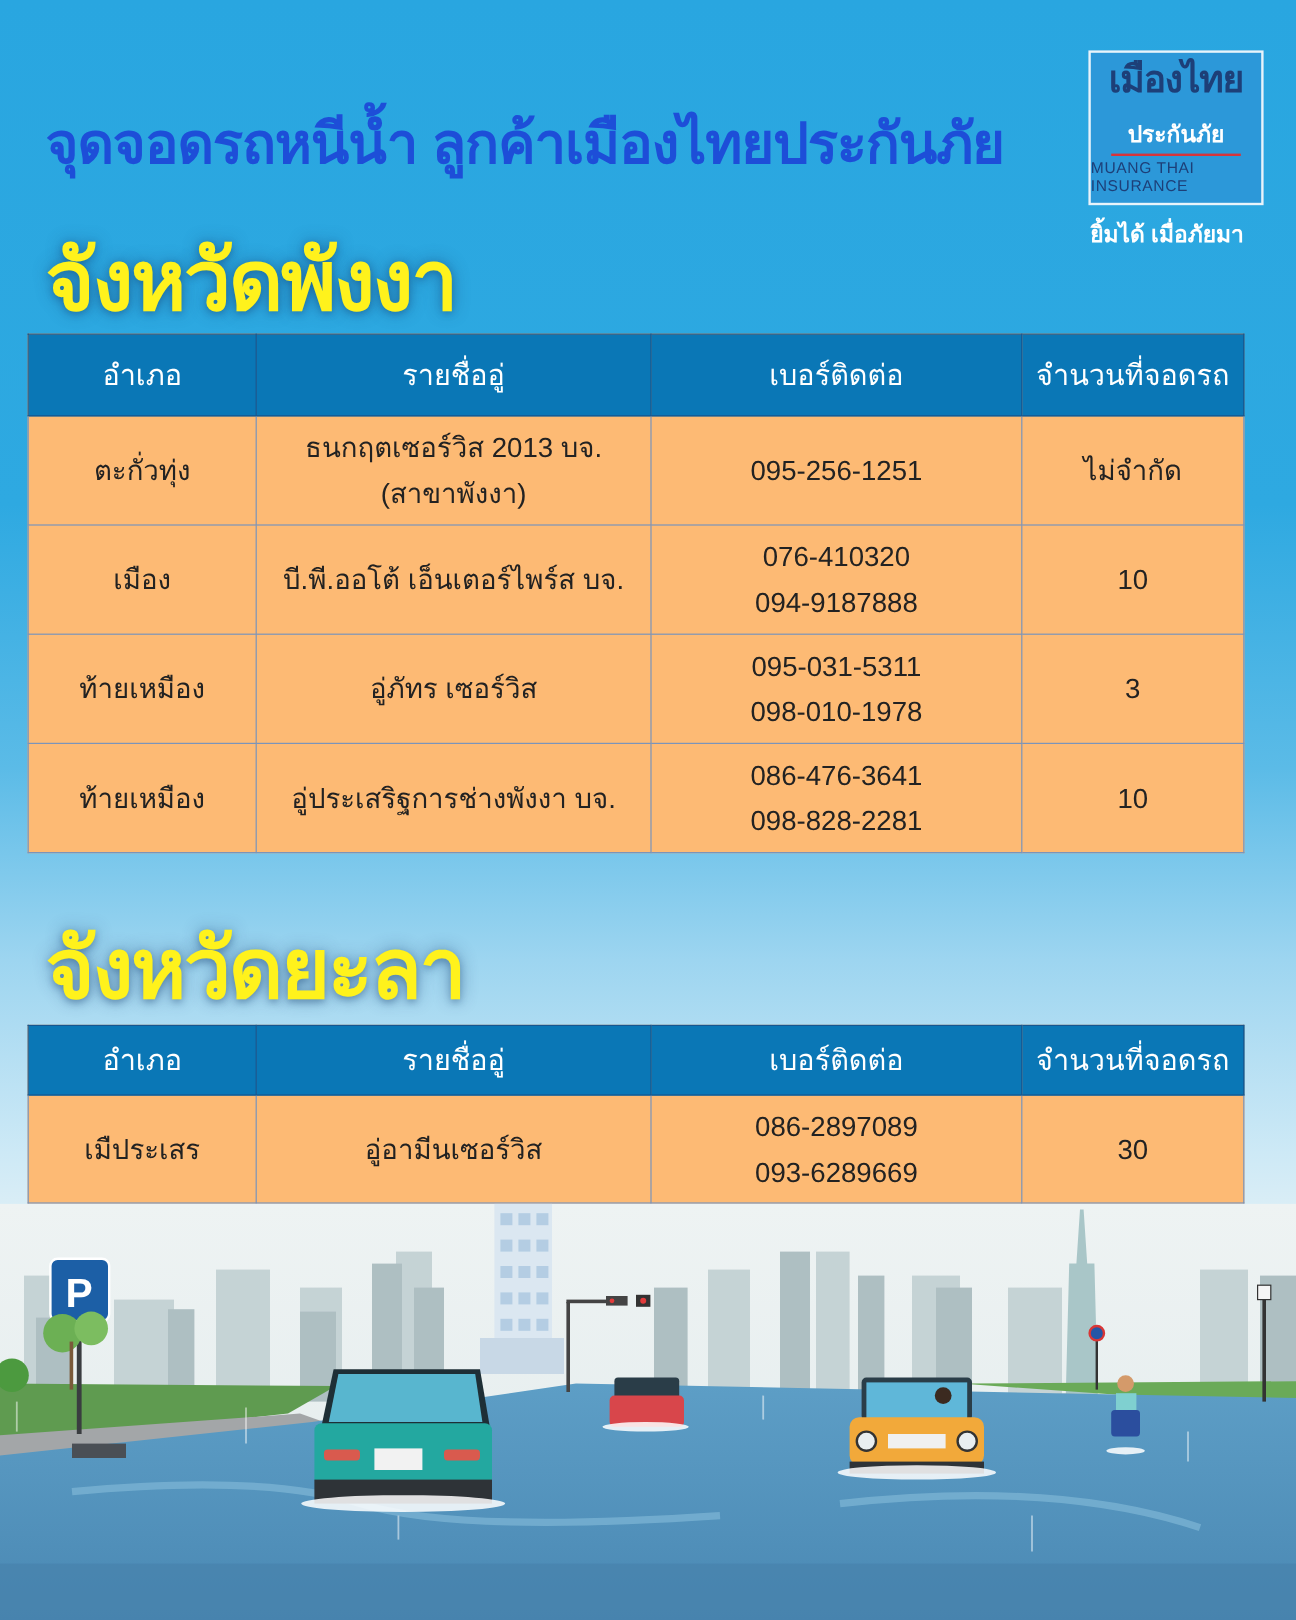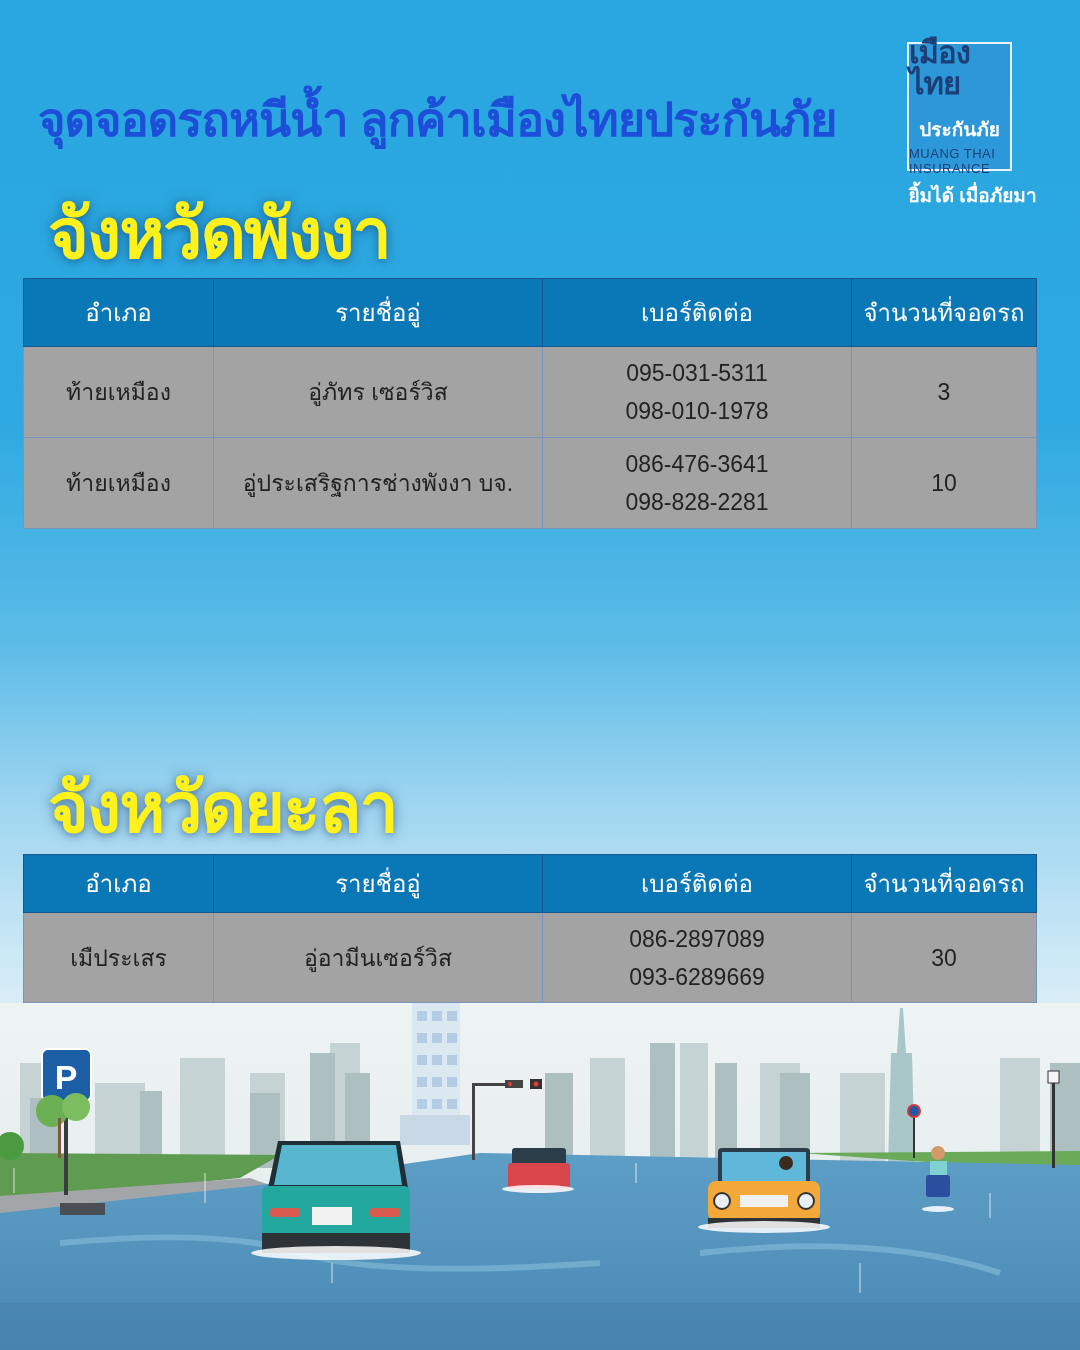--- a/index.html
+++ b/index.html
@@ -12,44 +12,43 @@
   .title {
     position: absolute; left: 38px; top: 82px;
     font-size: 47px; font-weight: bold; color: #1d4ed8;
     letter-spacing: -1px; white-space: nowrap;
   }
   .province {
     position: absolute; left: 38px;
     font-size: 70px; font-weight: bold; color: #fff21c;
     letter-spacing: -2px; white-space: nowrap;
     text-shadow: 0 0 14px rgba(20,60,110,0.45), 0 2px 6px rgba(20,60,110,0.35);
-    margin-left: 10px;
   }
   .prov1 { top: 178px; }
   .prov2 { top: 752px; }
 
   
   .logo-box {
-    position: absolute; left: 907px; top: 42px; width: 105px; height: 129px;
+    position: absolute; left: 907px; top: 42px; width: 146px; height: 129px;
     background: #2c98d9; border: 2px solid #e8f4fb;
     display: flex; flex-direction: column; align-items: center; justify-content: center;
   }
   .logo-main { font-size: 31px; font-weight: bold; color: #1d3f78; letter-spacing: -1px; line-height: 1; }
   .logo-sub { font-size: 19px; font-weight: bold; color: #ffffff; line-height: 1.2; margin-top: 20px; }
   .logo-line { width: 108px; height: 2px; background: #d8343a; margin: 3px 0 2px; }
   .logo-en { font-size: 13px; color: #1d3f78; letter-spacing: 0.5px; }
   .logo-tag {
     position: absolute; left: 905px; top: 180px; width: 135px; text-align: center;
     font-size: 19px; font-weight: bold; color: #ffffff; white-space: nowrap;
   }
 
   
   table.parking {
     position: absolute; left: 23px; width: 1013px;
-    border-collapse: collapse; table-layout: fixed; background: #a3a3a3;
+    border-collapse: collapse; table-layout: fixed; background: #fdba74;
     border: 1.5px solid #7390ba;
   }
   table.t1 { top: 278px; }
   table.t2 { top: 854px; }
   col.c1 { width: 190px; } col.c2 { width: 329px; } col.c3 { width: 309px; } col.c4 { width: 185px; }
   .parking th {
     background: #0a77b6; color: #ffffff; font-weight: normal;
     font-size: 24px; border: 1px solid #17568f;
   }
   .t1 th { height: 68px; }
@@ -89,20 +88,42 @@
     </colgroup>
   <thead>
     <tr>
       <th>อำเภอ</th>
       <th>รายชื่ออู่</th>
       <th>เบอร์ติดต่อ</th>
       <th>จำนวนที่จอดรถ</th>
     </tr>
   </thead>
   <tbody>
+    <tr>
+      <td>ตะกั่วทุ่ง</td>
+      <td>
+        <span class="line">ธนกฤตเซอร์วิส 2013 บจ.</span>
+        <span class="line">(สาขาพังงา)</span>
+      </td>
+      <td>
+        <span class="line">095-256-1251</span>
+      </td>
+      <td>ไม่จำกัด</td>
+    </tr>
+    <tr>
+      <td>เมือง</td>
+      <td>
+        <span class="line">บี.พี.ออโต้ เอ็นเตอร์ไพร์ส บจ.</span>
+      </td>
+      <td>
+        <span class="line">076-410320</span>
+        <span class="line">094-9187888</span>
+      </td>
+      <td>10</td>
+    </tr>
     <tr>
       <td>ท้ายเหมือง</td>
       <td>
         <span class="line">อู่ภัทร เซอร์วิส</span>
       </td>
       <td>
         <span class="line">095-031-5311</span>
         <span class="line">098-010-1978</span>
       </td>
       <td>3</td>

